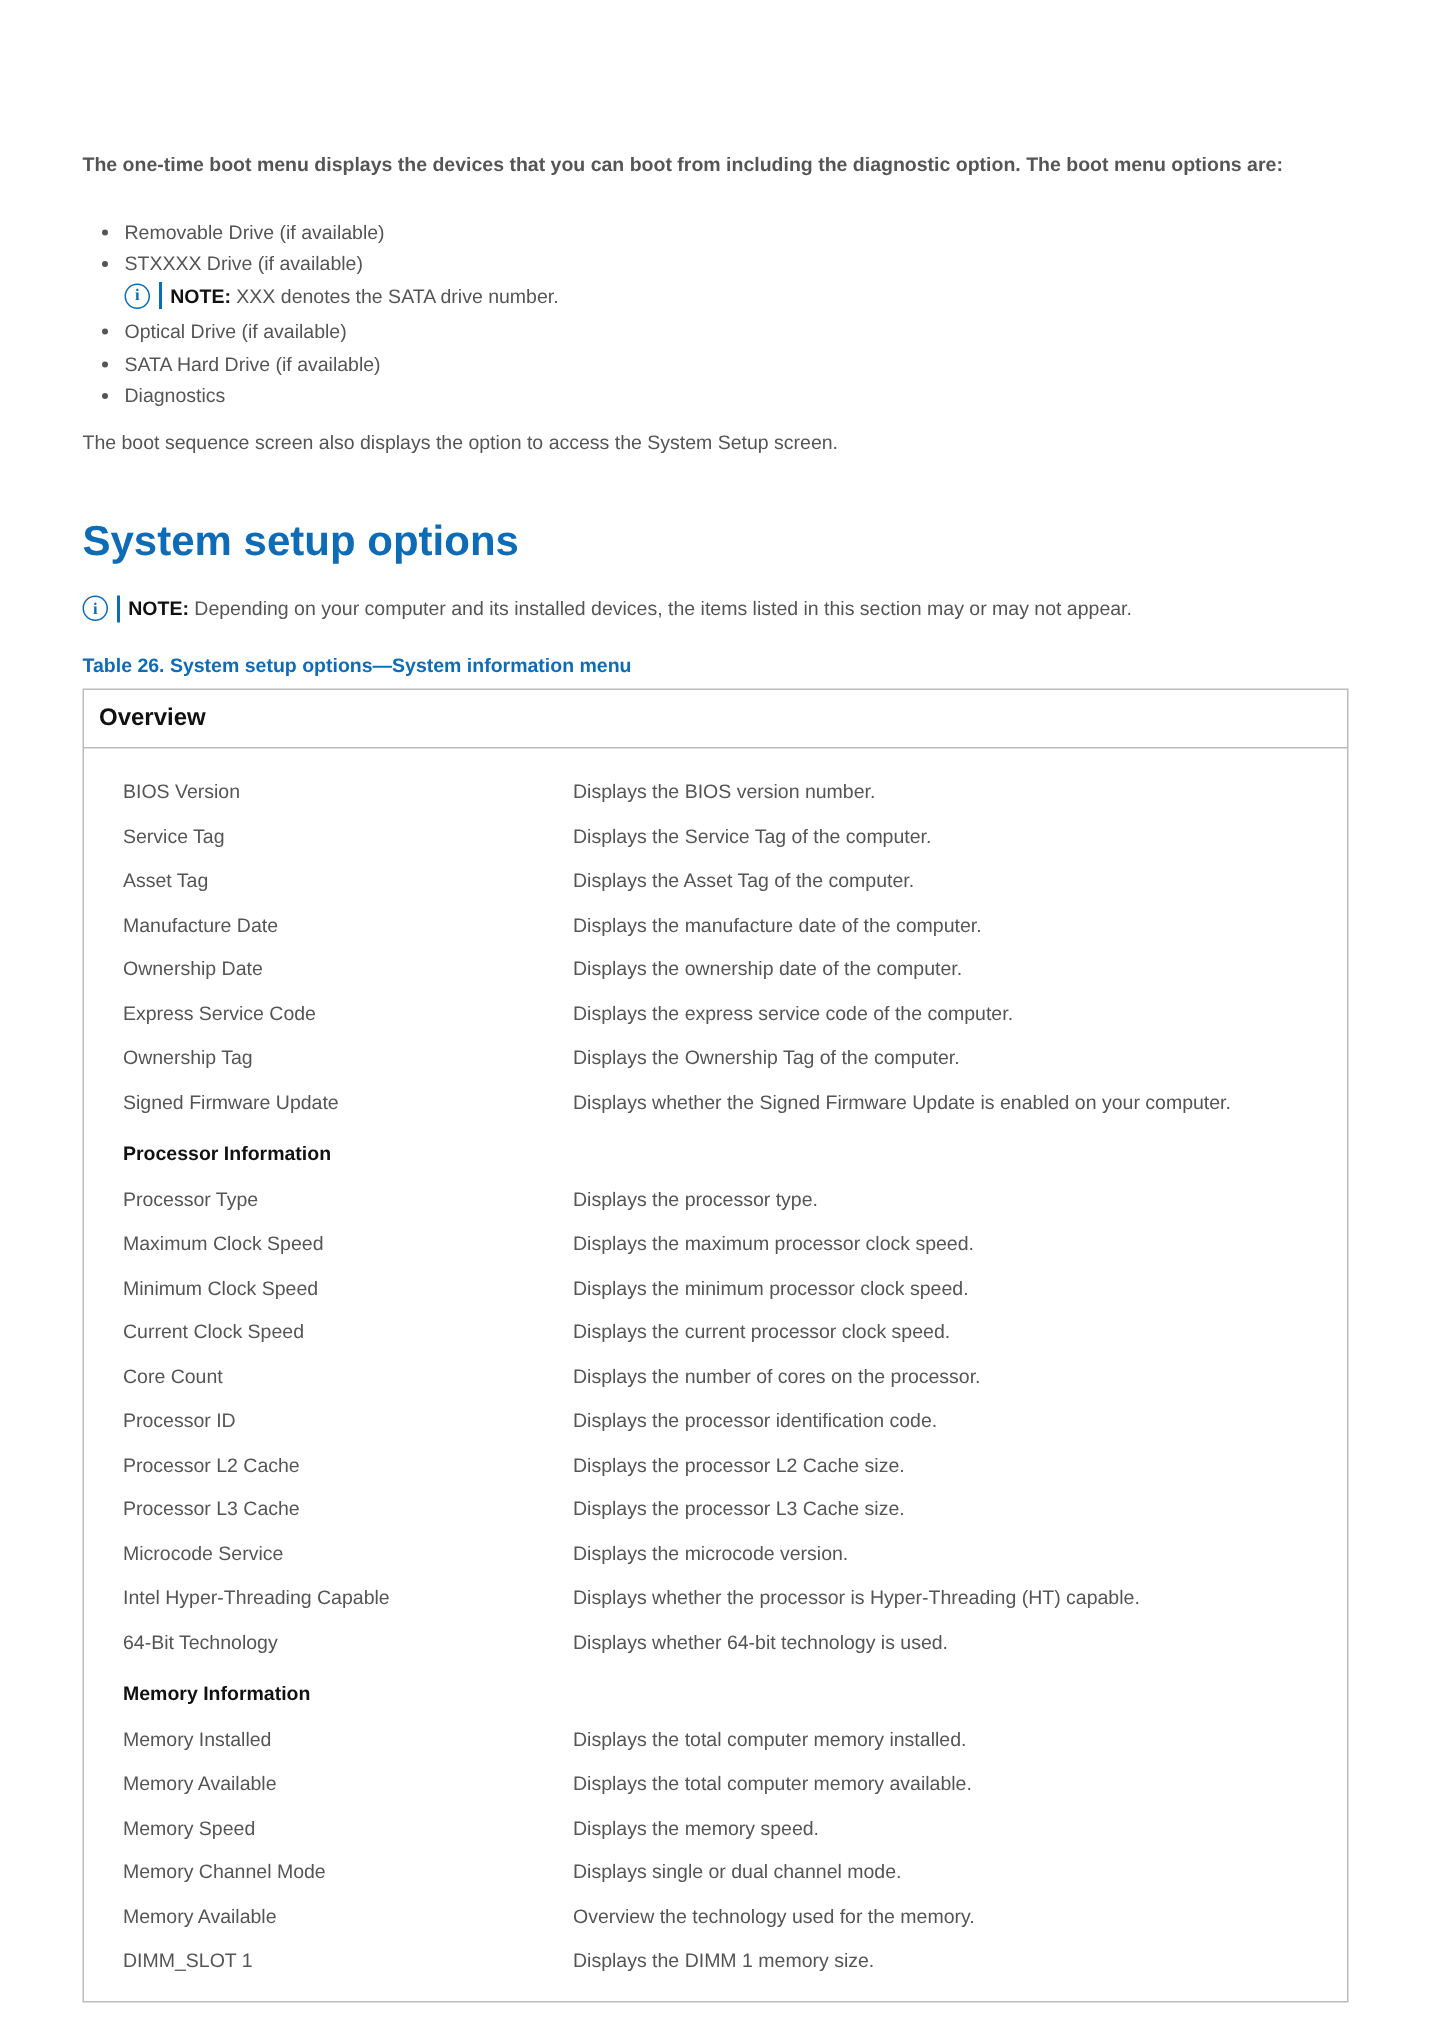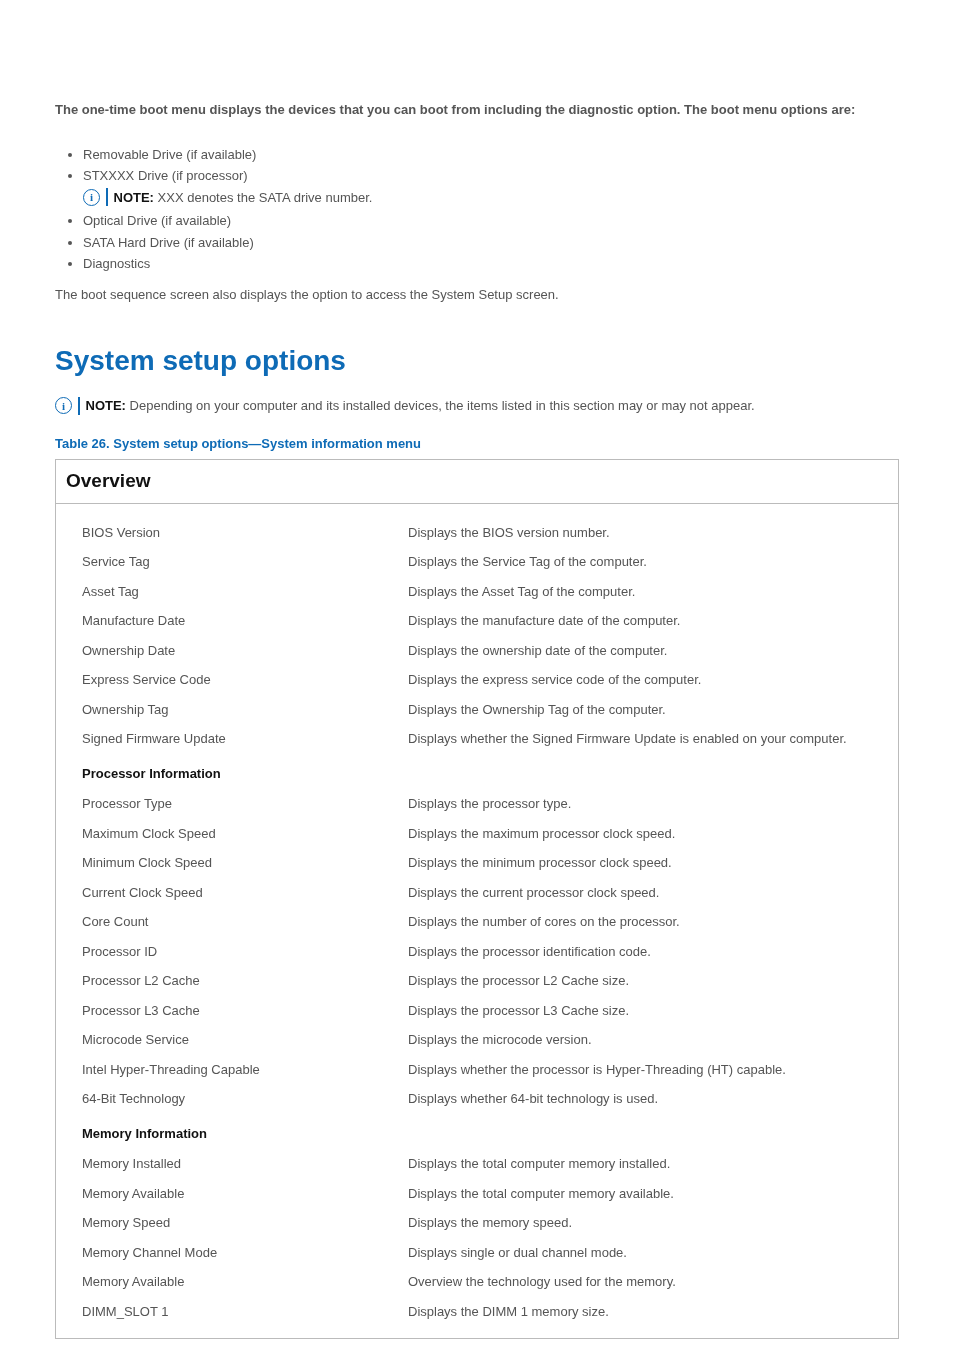--- a/index.html
+++ b/index.html
@@ -27,40 +27,40 @@
   .boot-seq { margin-top: 10px; margin-bottom: 36px; }
   h1.heading {
     color: #0e6bb6; font-size: 28px; font-weight: bold;
     margin-bottom: 14px;
   }
   .section-note { display: flex; align-items: center; gap: 6px; margin-bottom: 18px; }
   .table-caption { color: #0e6bb6; font-weight: bold; font-size: 13px; margin-bottom: 6px; }
   .tbl-wrap { border: 1px solid #bbb; }
   .tbl-head {
     border-bottom: 1px solid #bbb; padding: 7px 10px; font-weight: bold; color: #111;
-    font-size: 19px;
+    font-size: 16px;
   }
   .tbl-body { padding: 14px 10px 12px 26px; }
-  .row { display: flex; padding: 5px 0; gap: 26px; }
+  .row { display: flex; padding: 5px 0; }
   .col-l { flex: 0 0 300px; color: #555; }
   .col-r { flex: 1; color: #555; }
   .subhead { font-weight: bold; color: #111; padding: 10px 0 6px 0; }
   .footer { margin-top: 44px; font-size: 12px; color: #666; }
   .footer .pageno { font-weight: bold; color: #444; margin-right: 14px; }
   .footer .chap { font-weight: bold; color: #666; }
 </style>
 </head>
 <body>
 
 <p class="intro">The one-time boot menu displays the devices that you can boot from including the diagnostic option. The boot menu options are:</p>
 
 <ul class="boot-list">
   <li>Removable Drive (if available)</li>
   <li>
-    <span>STXXXX Drive (if processor)</span>
+    <span>STXXXX Drive (if available)</span>
     <div class="note-row">
       <span class="note-icon">i</span>
       <span class="note-bar"></span>
       <span>
         <span class="note-label">NOTE:</span><span class="note-text"> XXX denotes the SATA drive number.</span>
       </span>
     </div>
   </li>
   <li>Optical Drive (if available)</li>
   <li>SATA Hard Drive (if available)</li>

